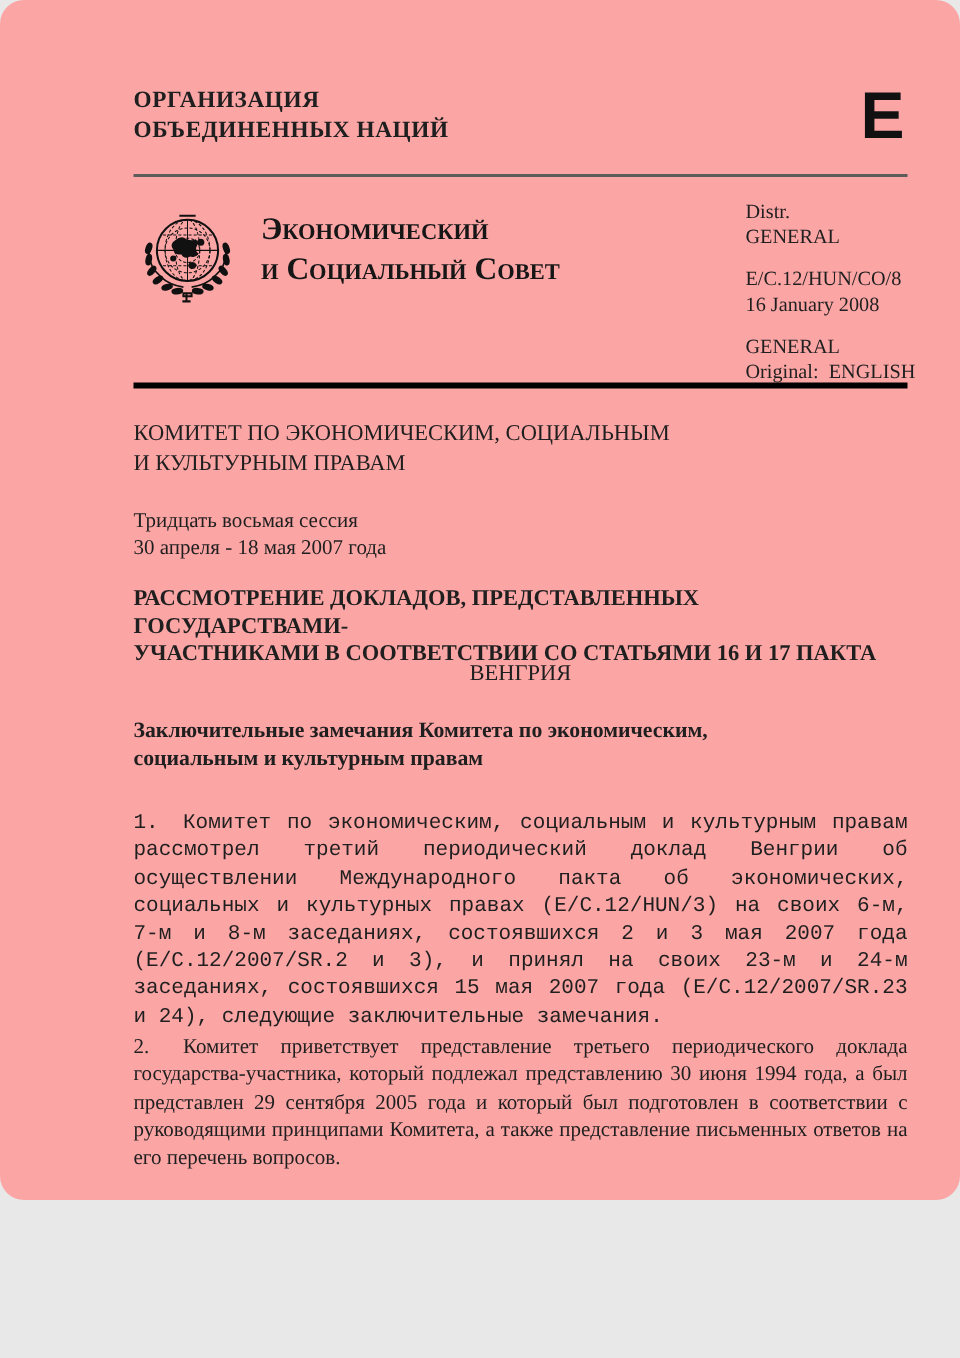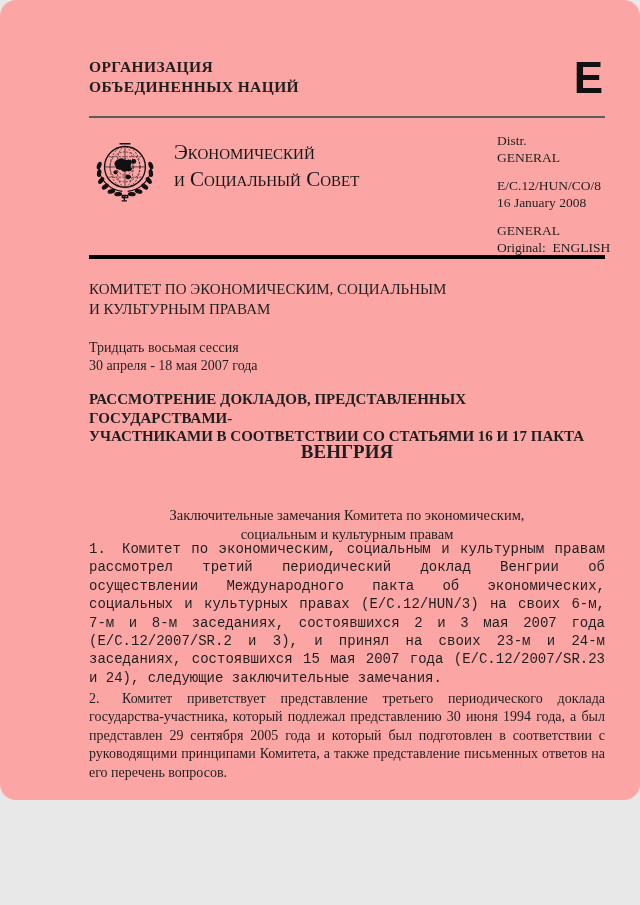--- a/index.html
+++ b/index.html
@@ -27,39 +27,39 @@
     font-weight: bold; font-size: 44px; line-height: 38px; margin-top: 2px; margin-right: 2px;
     color: #111;
   }
   .rule-thin { top: 116px; border-top: 2px solid #5c5c5c; height: 0; }
 
   
   .band2 { top: 133px; height: 122px; }
   .emblem { position: absolute; left: 2px; top: 2px; width: 68px; height: 72px; }
   .council-title {
     position: absolute; left: 85px; top: 6px;
-    font-weight: normal; font-size: 21px; line-height: 27px;
+    font-weight: bold; font-size: 21px; line-height: 27px;
     font-variant: small-caps; white-space: pre-line; color: #161616;
   }
   .distr-block { position: absolute; left: 388px; top: 0; font-size: 13.5px; line-height: 16.5px; }
   .distr-group { margin-bottom: 12px; }
   .distr-line { white-space: pre; margin-left: 20px; }
 
   .rule-thick { top: 255px; border-top: 4px solid #000; height: 0; }
 
   
   .committee { top: 280px; }
   .committee-name { font-size: 15px; line-height: 19.5px; white-space: pre-line; }
   .committee-session { font-size: 14px; line-height: 17.5px; margin-top: 20px; }
   .committee-dates { font-size: 14px; line-height: 17.5px; }
 
   
   .doc-title { top: 390px; text-align: left; font-weight: bold; font-size: 15px; line-height: 18.5px; white-space: pre-line; }
-  .country { top: 441px; text-align: center; font-weight: bold; font-size: 19px; }
-  .subtitle { top: 478px; text-align: center; font-weight: normal; font-size: 14.5px; line-height: 18.5px; white-space: pre-line; margin-top: 28px; }
+  .country { top: 441px; text-align: center; font-weight: normal; font-size: 15px; }
+  .subtitle { top: 478px; text-align: left; font-weight: bold; font-size: 14.5px; line-height: 18.5px; white-space: pre-line; }
 
   
   .para { margin: 0; font-size: 14px; line-height: 18.4px; text-align: justify; }
   .para-1 { top: 540px; font-family: Liberation Mono, monospace; }
   .para-2 { top: 690px; }
   .pnum { display: inline-block; width: 33px; }
   .section-heading { top: 652px; text-align: center; font-weight: bold; font-size: 14.5px; }
 
   .footer { top: 801px; font-size: 14px; white-space: pre; }
 </style>

